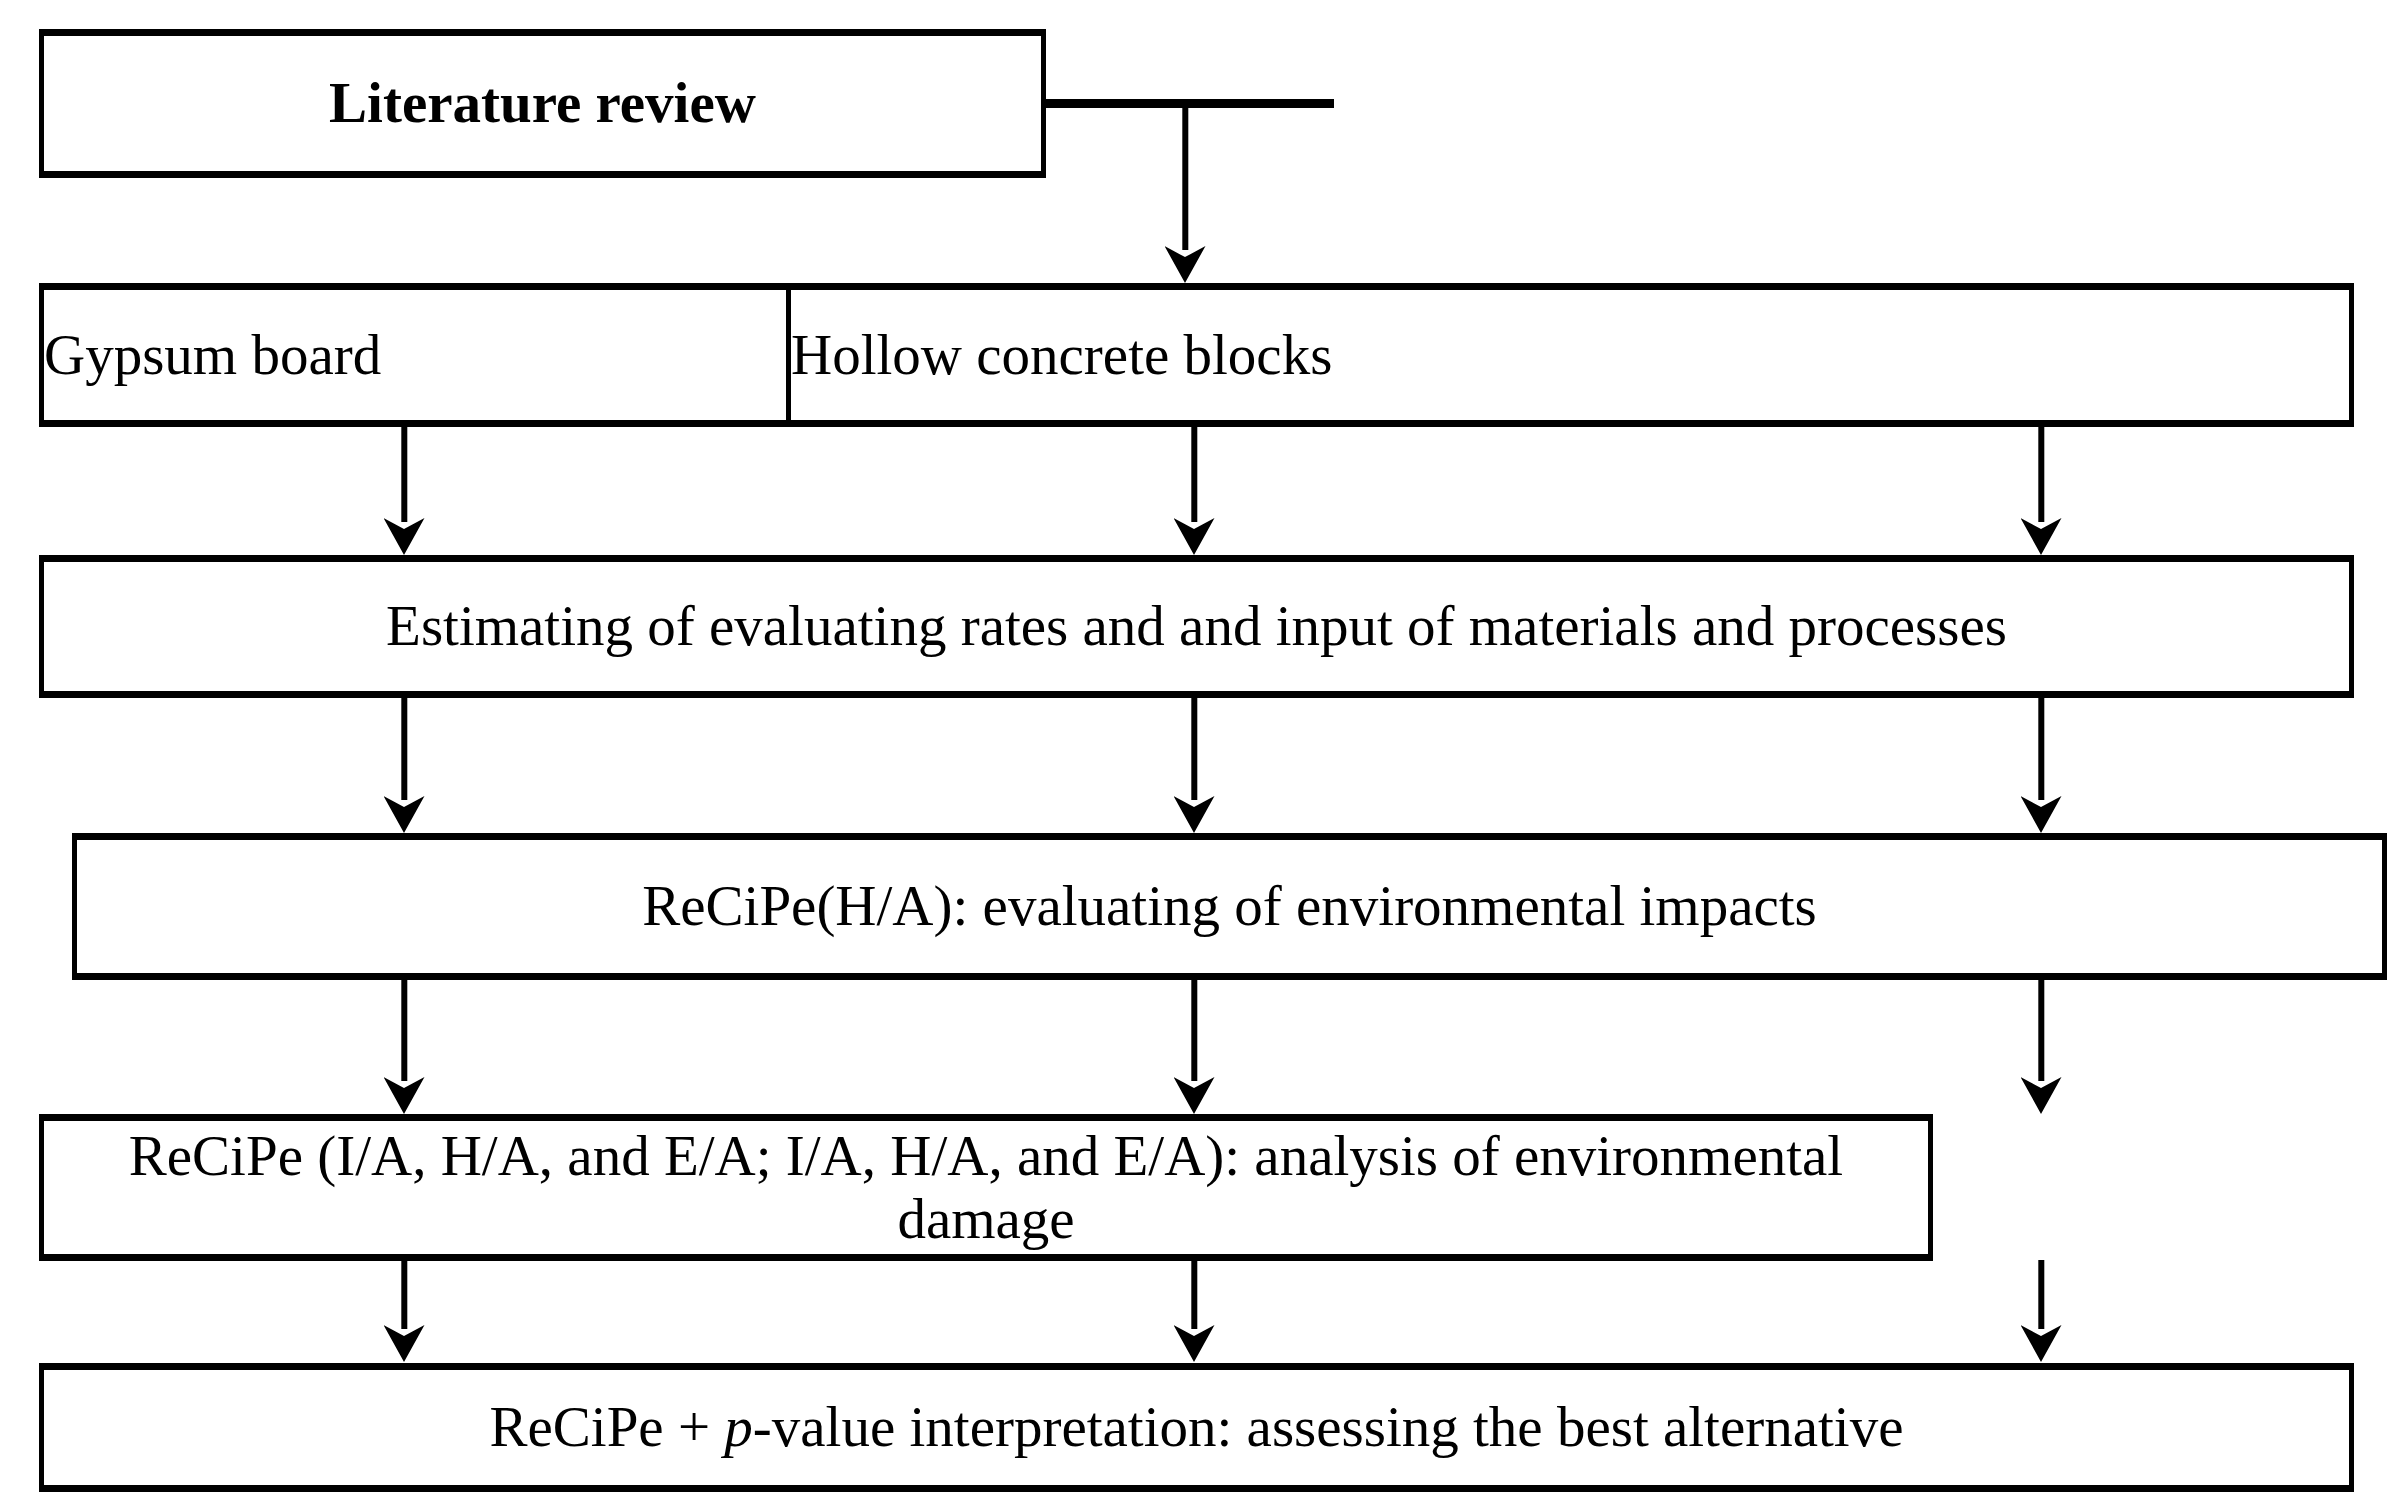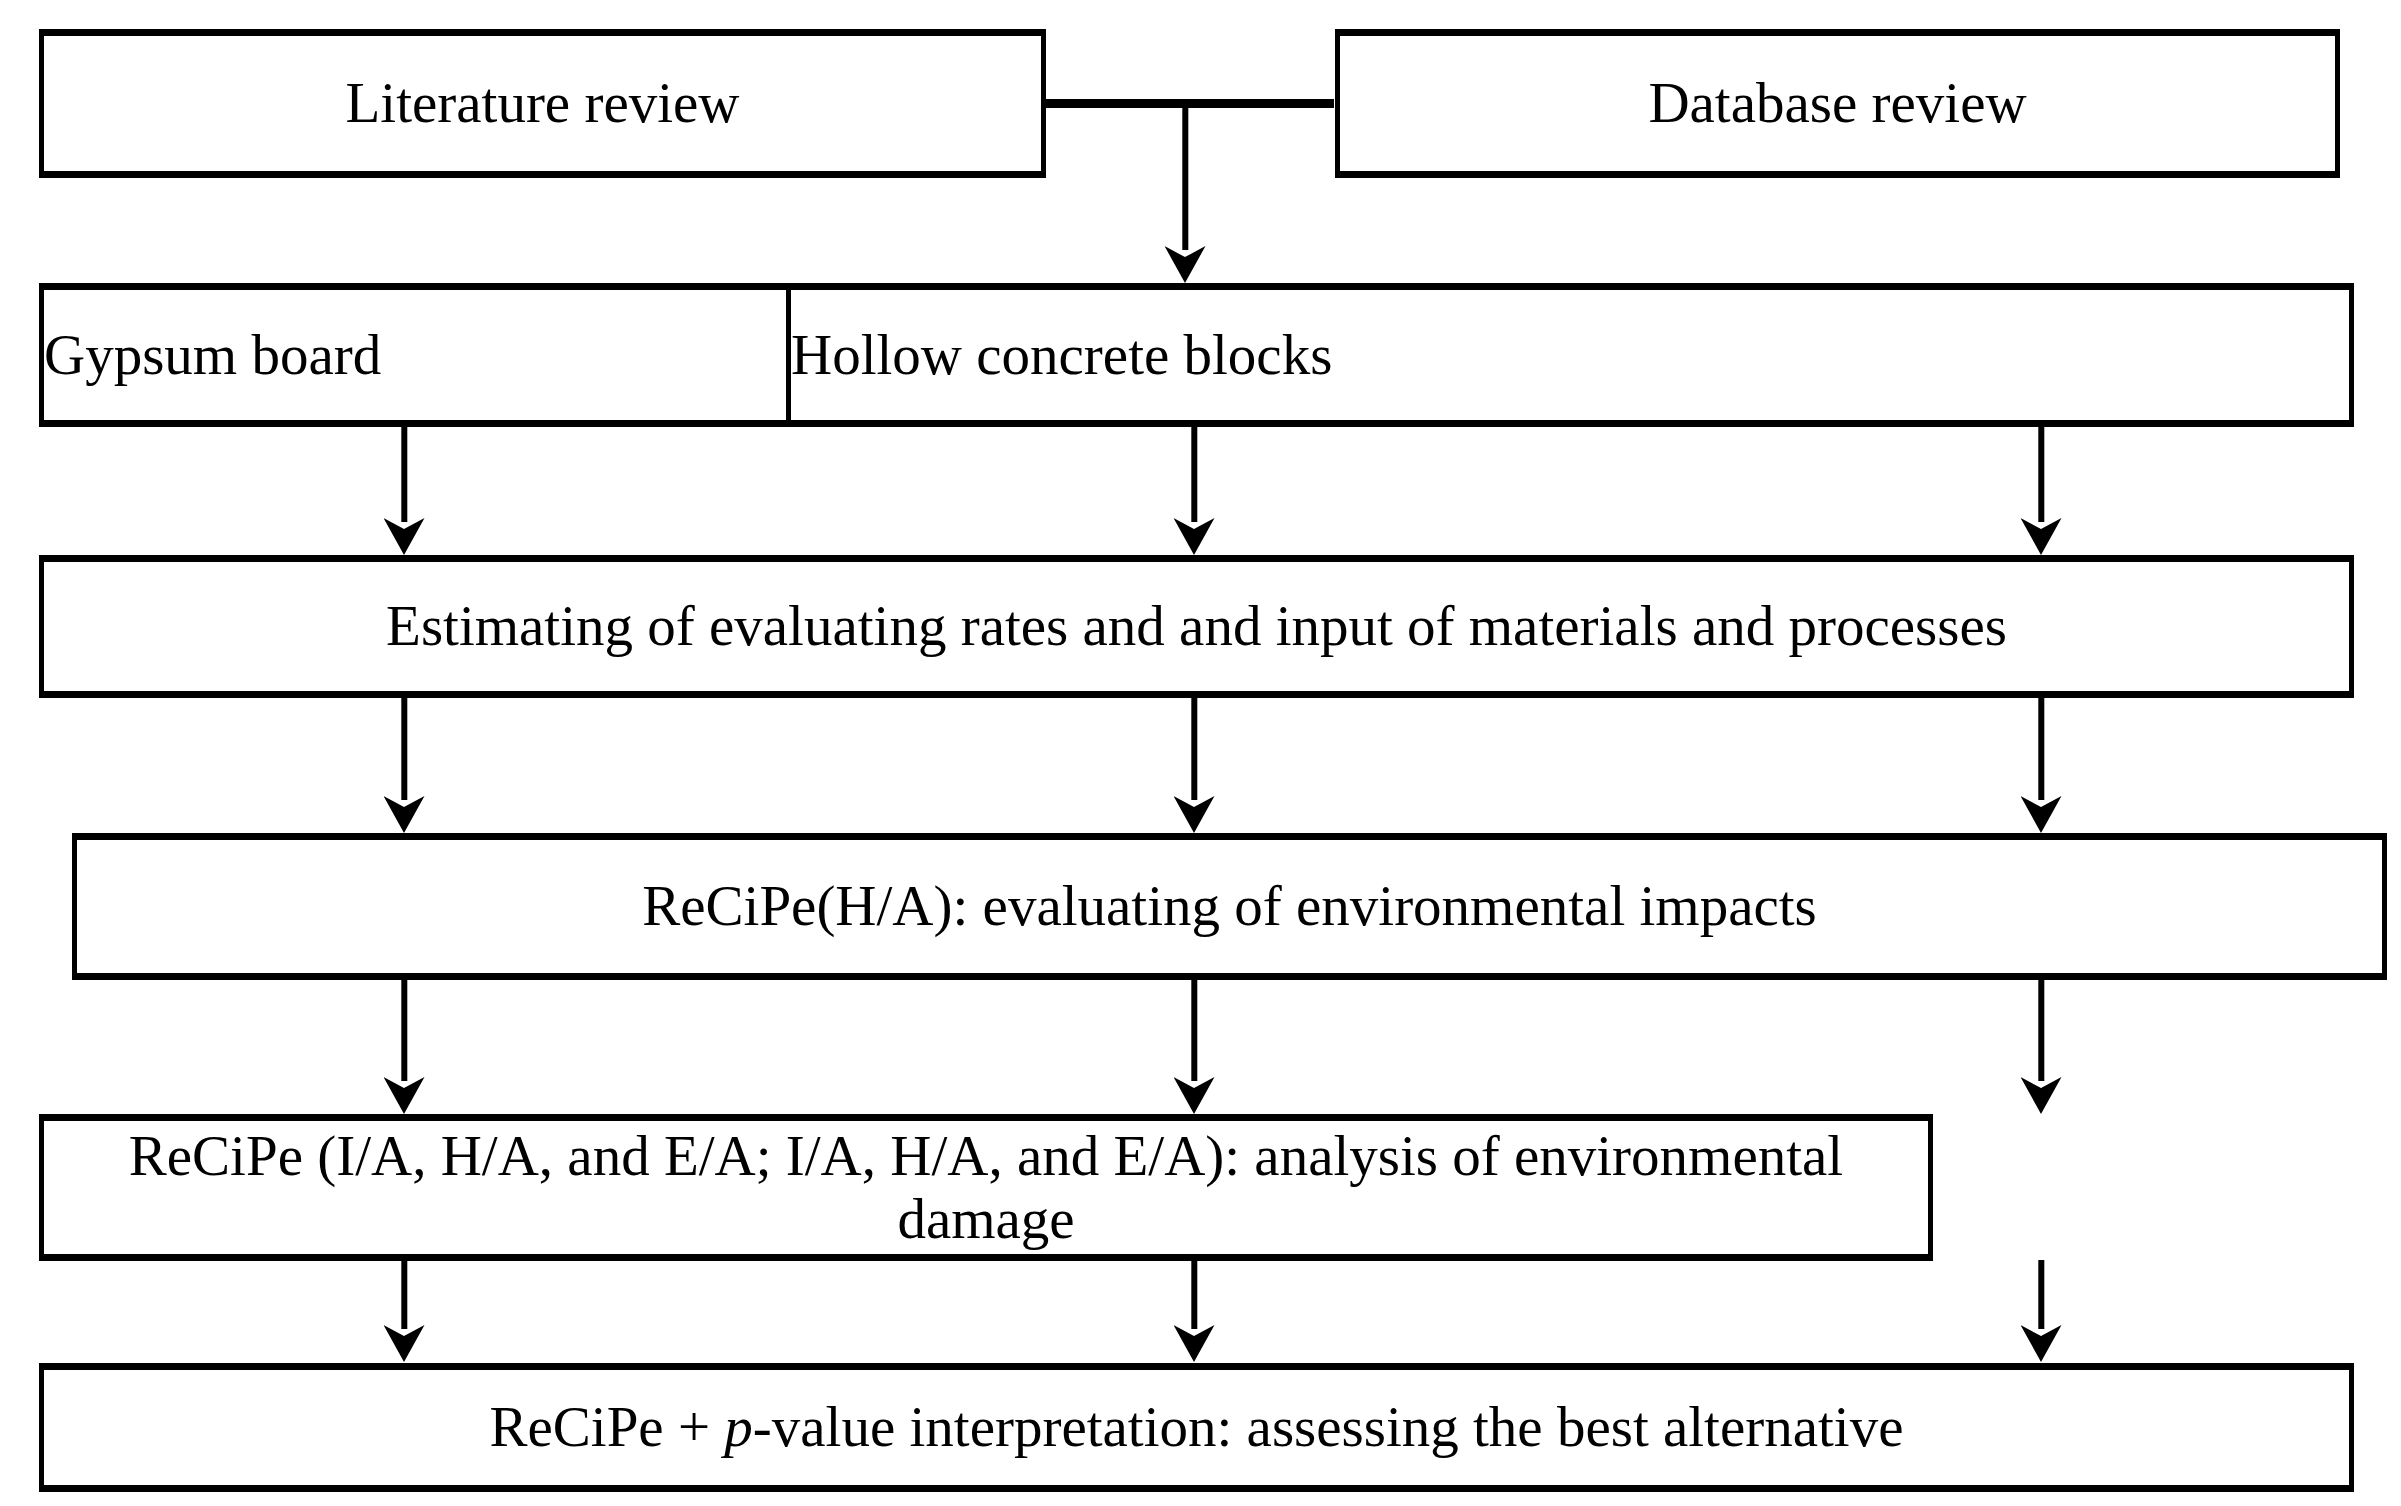--- a/index.html
+++ b/index.html
@@ -72,25 +72,22 @@
     background: #000000;
     clip-path: polygon(50% 100%, 0 0, 50% 30%, 100% 0);
   }
   .ital { font-style: italic; }
 </style>
 </head>
 <body>
 
 <div class="canvas">
 
-  <div class="box" style="left:39px; top:28.5px; width:1007px; height:149px;">
+  <div class="box" style="left:39px; top:28.5px; width:1007px; height:149px;font-weight:bold;">
     <span>Literature review</span>
-  </div>
-  <div class="box" style="left:1335px; top:28.5px; width:1005px; height:149px;">
-    <span>Database review</span>
   </div>
 
   <div class="hline" style="left:1046px; top:99px; width:288px; height:9.3px;"></div>
   <div class="arrow" style="left:1185px; top:103px; height:180px;">
     <div class="shaft"></div>
     <div class="head"></div>
   </div>
 
   <div class="box cells" style="left:39px; top:283px; width:2315px; height:144px;">
     <div class="cell" style="width:742px;">

